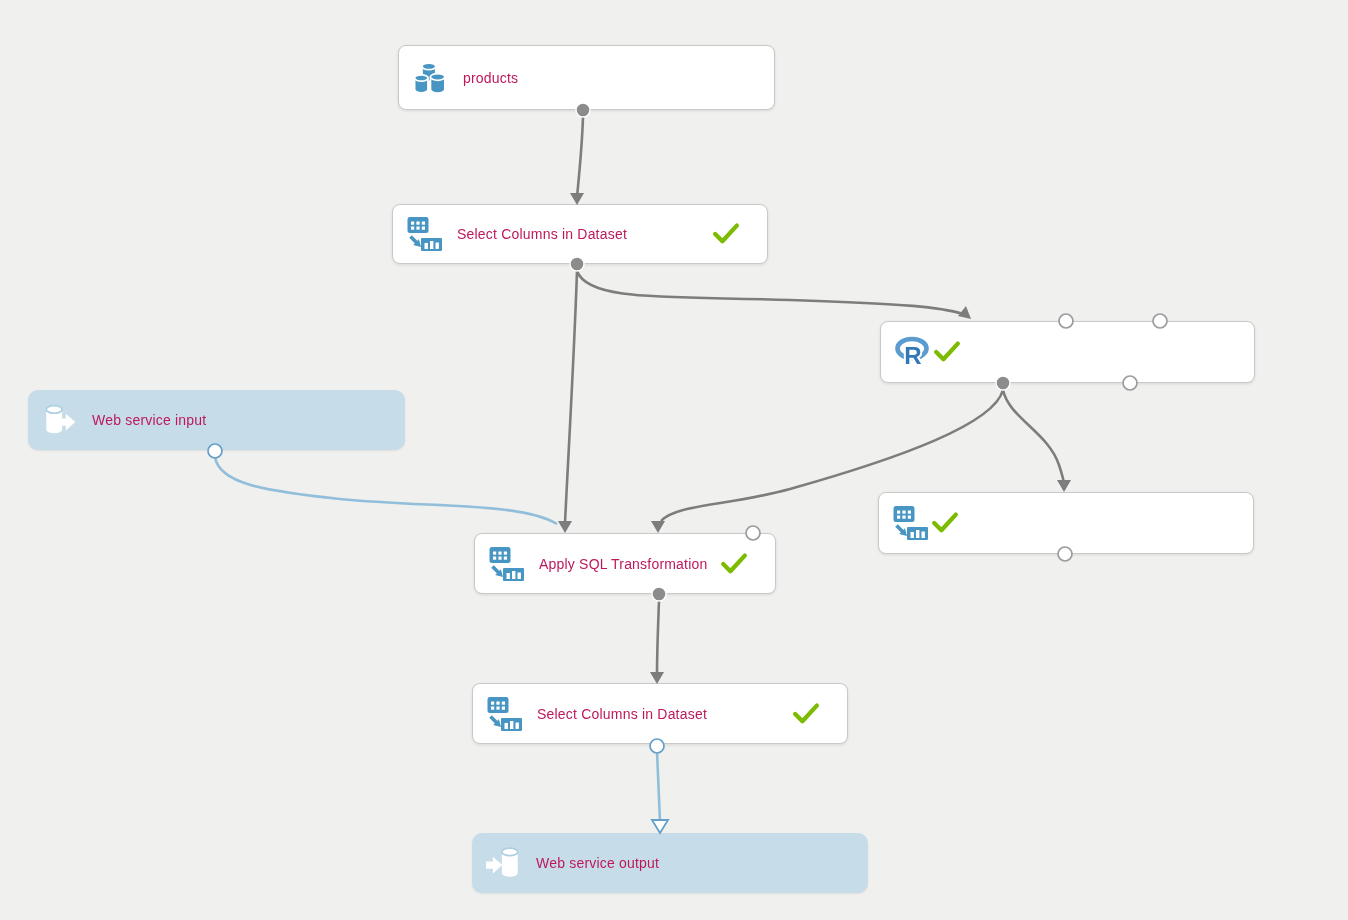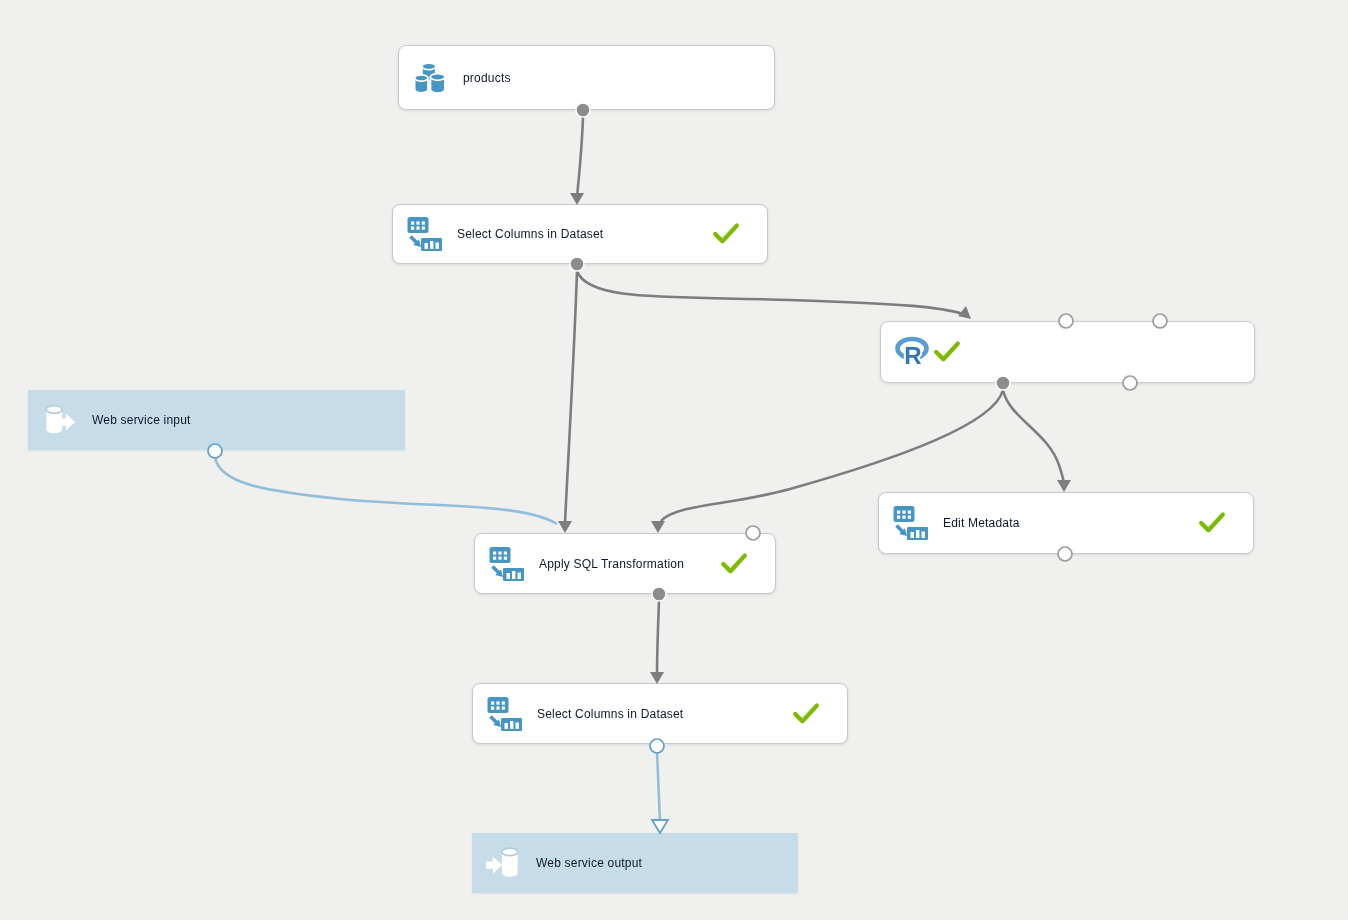--- a/index.html
+++ b/index.html
@@ -6,39 +6,39 @@
   .canvas{
     position:relative;width:1348px;height:920px;background:#f0f0ee;
     font-family:"Liberation Sans","DejaVu Sans",sans-serif;overflow:hidden;
   }
   .node{
     position:absolute;display:flex;align-items:center;box-sizing:border-box;
     background:#ffffff;border:1px solid #c9c9c9;border-radius:8px;
     box-shadow:0 1px 3px rgba(0,0,0,.10);z-index:1;cursor:pointer;
   }
   .node.web{
-    background:#c6dde9;border:none;border-radius:0;
+    background:#c6dde9;border:none;border-radius:10px;
     box-shadow:0 1px 2px rgba(0,0,0,.08);
   }
   .node .icon{width:38px;height:38px;margin-left:13px;flex:0 0 auto;display:flex;
     align-items:center;justify-content:center;}
   .node .label{
-    margin-left:13px;font-size:12px;color:#0f172a;letter-spacing:.2px;
+    margin-left:13px;font-size:14px;color:#be185d;letter-spacing:.2px;
     white-space:nowrap;overflow:hidden;flex:1 1 auto;
   }
   .node .status{width:30px;height:24px;margin-right:26px;flex:0 0 auto;}
   
   .node-products            {left:398px;top:45px; width:377px;height:65px;}
   .node-select-columns-1    {left:392px;top:204px;width:376px;height:60px;}
   .node-execute-r-script    {left:880px;top:321px;width:375px;height:62px;}
   .node-web-service-input   {left:28px; top:390px;width:377px;height:60px;}
   .node-apply-sql           {left:474px;top:533px;width:302px;height:61px;}
   .node-edit-metadata       {left:878px;top:492px;width:376px;height:62px;}
   .node-select-columns-2    {left:472px;top:683px;width:376px;height:61px;}
-  .node-web-service-output  {left:472px;top:833px;width:326px;height:60px;}
+  .node-web-service-output  {left:472px;top:833px;width:396px;height:60px;}
   .edges{position:absolute;left:0;top:0;z-index:2;pointer-events:none;}
   .edge-gray{fill:none;stroke:#7d7d7d;stroke-width:2.6px;}
   .edge-blue{fill:none;stroke:#90bedb;stroke-width:2.6px;}
   .arrow-gray{fill:#7d7d7d;}
   .arrow-blue-hollow{fill:#ffffff;stroke:#64a0c8;stroke-width:1.8px;}
   .port-filled{fill:#8c8c8c;stroke:#ffffff;stroke-width:1.4px;}
   .port-hollow{fill:#ffffff;stroke:#9c9c9c;stroke-width:1.7px;}
   .port-hollow-blue{fill:#ffffff;stroke:#64a0c8;stroke-width:1.7px;}
 </style>
 </head>
@@ -162,21 +162,20 @@
         <line x1="3.5" y1="20.5" x2="9.5" y2="26.5" stroke="#4795c2" stroke-width="3.6"></line>
         <polygon points="14,31 6.2,28.9 11.9,23.2" fill="#4795c2"></polygon>
         <rect x="14" y="22" width="21" height="13" rx="1" fill="#4795c2"></rect>
         <g fill="#ffffff">
           <rect x="17.5" y="27" width="3.4" height="6"></rect>
           <rect x="23" y="25" width="3.4" height="8"></rect>
           <rect x="28.5" y="26.5" width="3.4" height="6.5"></rect>
         </g>
       </svg>
     </span>
-    <span class="label">Edit Metadata</span>
     <span class="status">
       <svg width="30" height="24" viewBox="0 0 24 20">
           <polyline points="3,10 9,16 21,3" fill="none" stroke="#7cbb00" stroke-width="3.6" stroke-linecap="round" stroke-linejoin="round"></polyline>
         </svg>
     </span>
   </div>
 
   <div class="node node-select-columns-2">
     <span class="icon">
       <svg width="36" height="36" viewBox="0 0 36 36">

